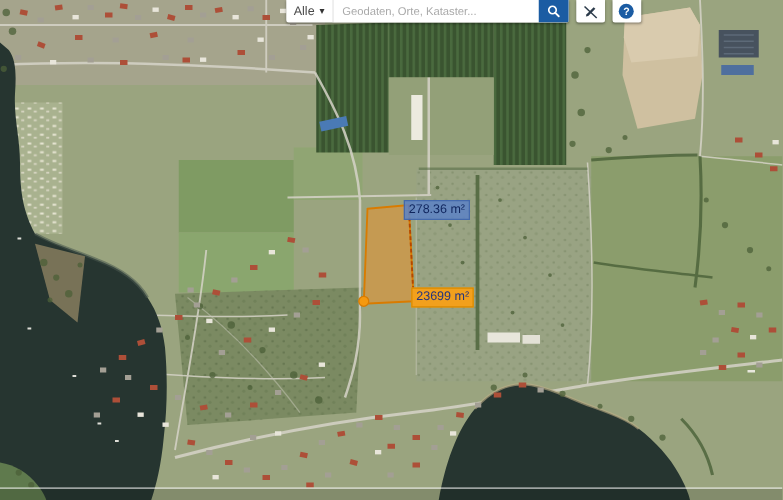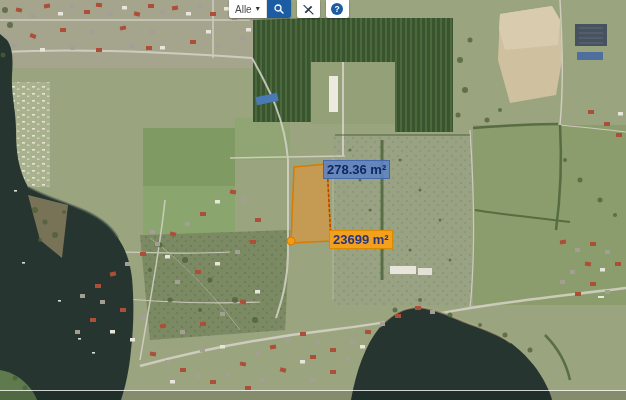--- a/index.html
+++ b/index.html
@@ -19,21 +19,21 @@
   .search-input::placeholder{color:#a9a9a9}
   .btn-search{width:24px;background:#1b5ca3;border:0;display:flex;align-items:center;
               justify-content:center;cursor:pointer}
   .sq-btn{width:23px;height:18px;background:#fff;border:0;margin-left:6px;border-radius:0 0 2px 2px;
           box-shadow:0 1px 2px rgba(0,0,0,.35);display:flex;align-items:center;justify-content:center;
           cursor:pointer;padding:0}
   .help-circle{width:12px;height:12px;border-radius:50%;background:#1b5ca3;color:#fff;
                font-size:8.5px;font-weight:bold;display:flex;align-items:center;justify-content:center;line-height:1}
 
   
-  .map-label{position:absolute;font-size:13px;font-weight:bold;line-height:1;
+  .map-label{position:absolute;font-size:10px;font-weight:normal;line-height:1;
              padding:2px 3px;white-space:nowrap;z-index:4}
   .label-blue{left:323px;top:160px;background:rgba(93,131,196,.88);color:#10265e;
               border:1px solid rgba(40,80,160,.55)}
   .label-orange{left:329px;top:230px;background:#f2a01d;color:#25357f;border:1px solid #d98a00}
 
   
   .bottom-line{position:absolute;left:0;top:390px;width:626px;height:1px;
                background:rgba(255,255,255,.78);z-index:3}
   .bottom-shade{position:absolute;left:0;top:391px;width:626px;height:9px;
                 background:rgba(15,20,15,.16);z-index:3}
@@ -328,20 +328,21 @@
 
 <div class="bottom-line"></div>
 <div class="bottom-shade"></div>
 
 <div class="topbar">
   <div class="searchgroup">
     <div class="cat-dd">
       <span>Alle</span>
       <span class="caret">▾</span>
     </div>
+    <input class="search-input" type="text" placeholder="Geodaten, Orte, Kataster..." style="">
     <button class="btn-search">
       <span style="display:flex">
         <svg width="12" height="12" viewBox="0 0 24 24">
           <circle cx="10" cy="10" r="6" fill="none" stroke="#fff" stroke-width="2.6"></circle>
           <line x1="14.5" y1="14.5" x2="20" y2="20" stroke="#fff" stroke-width="3" stroke-linecap="round"></line>
         </svg>
       </span>
     </button>
   </div>
 

